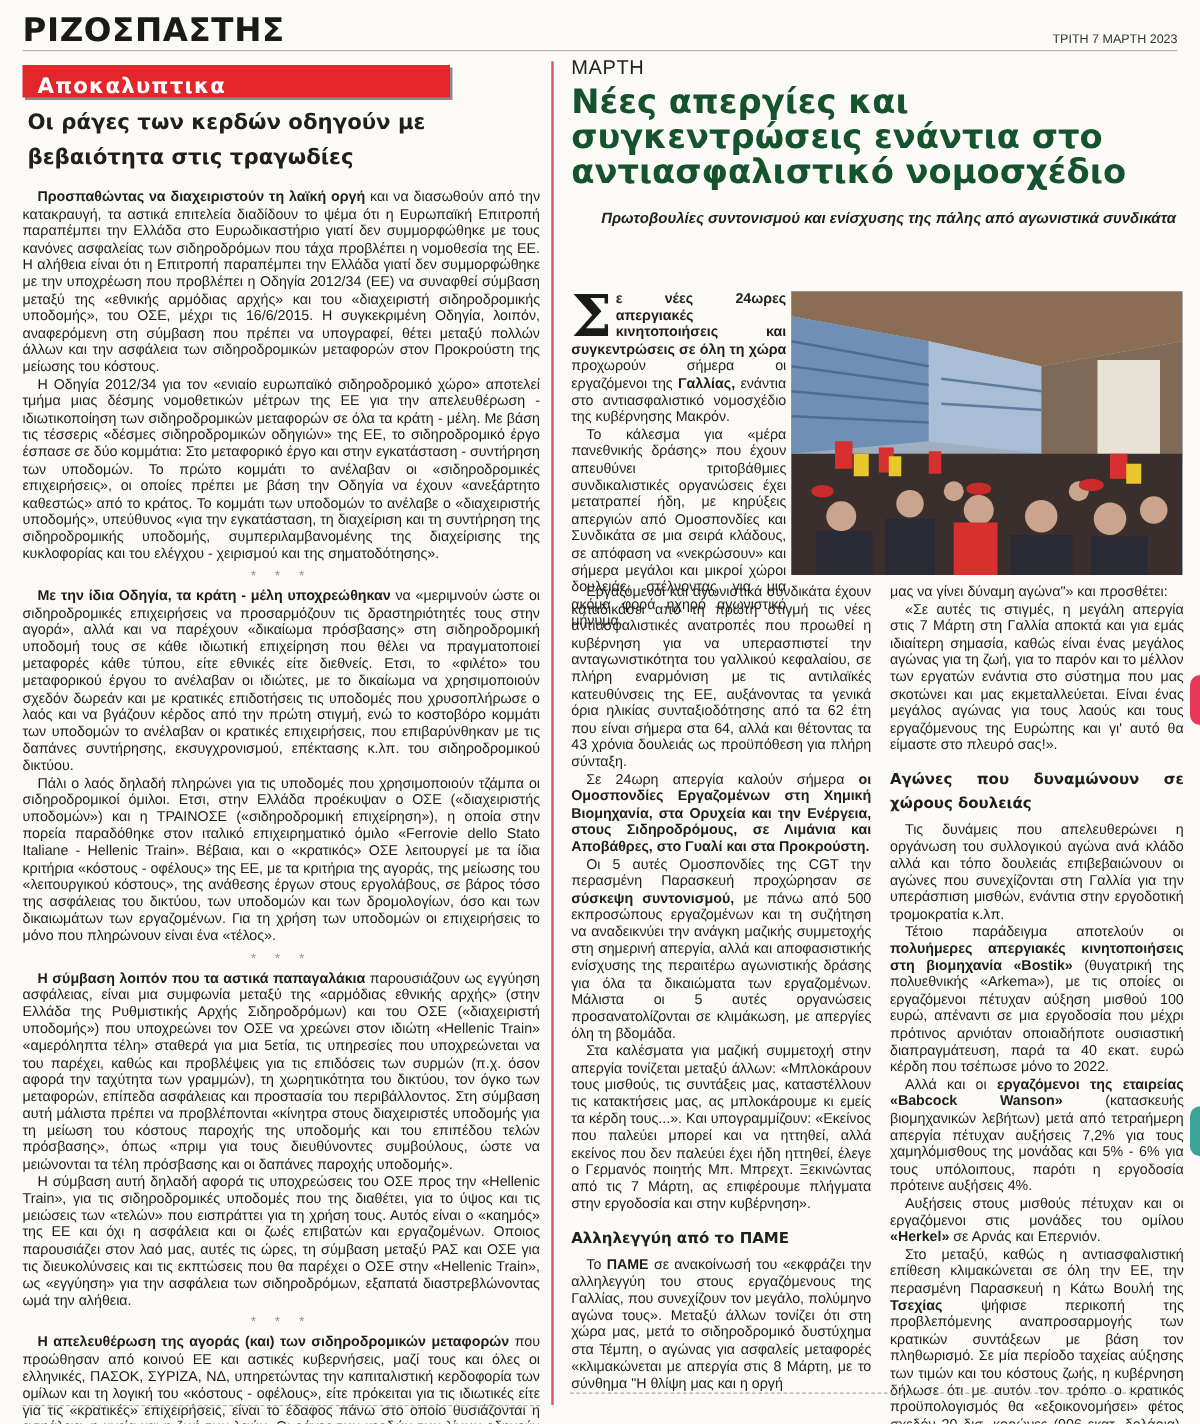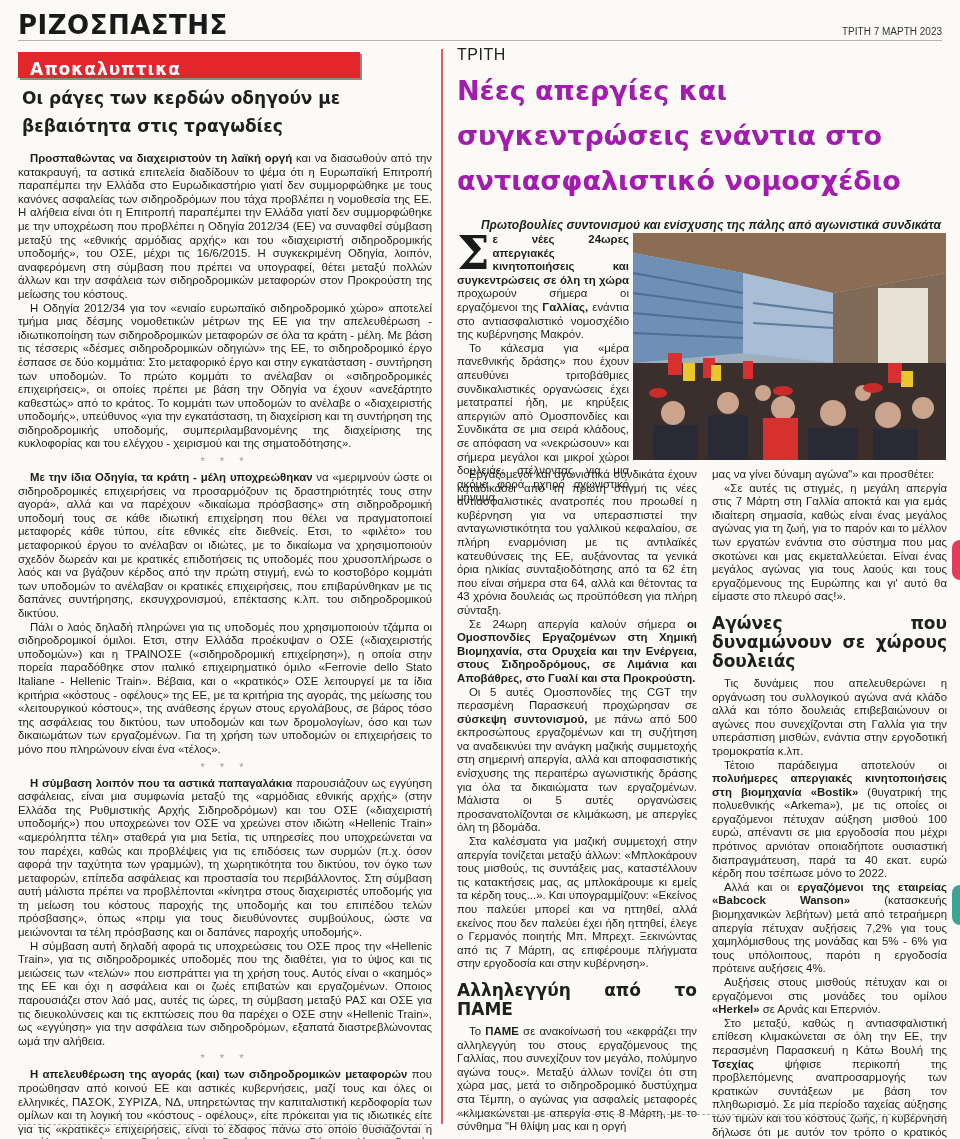--- a/index.html
+++ b/index.html
@@ -48,40 +48,40 @@
   .body-text p { margin: 0; text-indent: 12px; }
   .left .body-text { margin-top: 12px; }
   .stars { text-align: center; color: #9a9a9a; font-size: 11px; line-height: 16px; letter-spacing: 6px; margin: 2px 0; }
   .hr-bottom { position: absolute; left: 18px; top: 1124px; width: 414px; border-top: 1px dashed #aaa; }
   .hr-bottom2 { position: absolute; left: 456px; top: 1114px; width: 490px; border-top: 1px dashed #aaa; }
   
   .right { position: absolute; left: 457px; top: 46px; width: 490px; }
   .section-label { font-size: 16px; letter-spacing: 0.5px; color: #222; }
   .right h2 {
     margin: 4px 0 0 0; font-family: "DejaVu Sans", sans-serif;
-    font-size: 27px; line-height: 45px; font-weight: bold; color: #a21caf;
+    font-size: 27px; line-height: 28px; font-weight: bold; color: #14532d;
   }
   .right .subtitle {
     margin: 12px 0 0 24px; font-family: Liberation Sans, sans-serif;
     font-size: 12px; line-height: 20px; font-style: italic; font-weight: bold; color: #222;
   }
   .col { position: absolute; }
   .col1 { left: 457px; top: 233px; width: 172px; }
   .col2 { left: 457px; top: 468px; width: 240px; }
   .col3 { left: 712px; top: 468px; width: 235px; }
   .dropcap {
     float: left; font-family: "DejaVu Serif", serif; font-weight: bold;
     font-size: 46px; line-height: 40px; margin: 0 3px -2px 0; color: #1a1a1a;
   }
   .photo {
     position: absolute; left: 633px; top: 233px; width: 313px; height: 227px;
     overflow: hidden; background: #5a6b7d;
   }
   .subhead {
-    font-family: "DejaVu Sans", sans-serif; font-size: 17px; line-height: 19px;
+    font-family: "DejaVu Sans", sans-serif; font-size: 12px; line-height: 19px;
     font-weight: bold; margin: 10px 0 6px 0; color: #1f1f1f;
   }
   .body-text b { font-weight: bold; }
   .tab {
     position: absolute; right: 0; width: 8px; border-radius: 8px 0 0 8px;
   }
 </style>
 </head>
 <body>
 
@@ -105,21 +105,21 @@
     <p><b>Η σύμβαση λοιπόν που τα αστικά παπαγαλάκια</b><span> παρουσιάζουν ως εγγύηση ασφάλειας, είναι μια συμφωνία μεταξύ της «αρμόδιας εθνικής αρχής» (στην Ελλάδα της Ρυθμιστικής Αρχής Σιδηροδρόμων) και του ΟΣΕ («διαχειριστή υποδομής») που υποχρεώνει τον ΟΣΕ να χρεώνει στον ιδιώτη «Hellenic Train» «αμερόληπτα τέλη» σταθερά για μια 5ετία, τις υπηρεσίες που υποχρεώνεται να του παρέχει, καθώς και προβλέψεις για τις επιδόσεις των συρμών (π.χ. όσον αφορά την ταχύτητα των γραμμών), τη χωρητικότητα του δικτύου, τον όγκο των μεταφορών, επίπεδα ασφάλειας και προστασία του περιβάλλοντος. Στη σύμβαση αυτή μάλιστα πρέπει να προβλέπονται «κίνητρα στους διαχειριστές υποδομής για τη μείωση του κόστους παροχής της υποδομής και του επιπέδου τελών πρόσβασης», όπως «πριμ για τους διευθύνοντες συμβούλους, ώστε να μειώνονται τα τέλη πρόσβασης και οι δαπάνες παροχής υποδομής».</span></p>
     <p><span>Η σύμβαση αυτή δηλαδή αφορά τις υποχρεώσεις του ΟΣΕ προς την «Hellenic Train», για τις σιδηροδρομικές υποδομές που της διαθέτει, για το ύψος και τις μειώσεις των «τελών» που εισπράττει για τη χρήση τους. Αυτός είναι ο «καημός» της ΕΕ και όχι η ασφάλεια και οι ζωές επιβατών και εργαζομένων. Οποιος παρουσιάζει στον λαό μας, αυτές τις ώρες, τη σύμβαση μεταξύ ΡΑΣ και ΟΣΕ για τις διευκολύνσεις και τις εκπτώσεις που θα παρέχει ο ΟΣΕ στην «Hellenic Train», ως «εγγύηση» για την ασφάλεια των σιδηροδρόμων, εξαπατά διαστρεβλώνοντας ωμά την αλήθεια.</span></p>
     <div class="stars">* * *</div>
     <p><b>Η απελευθέρωση της αγοράς (και) των σιδηροδρομικών μεταφορών</b><span> που προώθησαν από κοινού ΕΕ και αστικές κυβερνήσεις, μαζί τους και όλες οι ελληνικές, ΠΑΣΟΚ, ΣΥΡΙΖΑ, ΝΔ, υπηρετώντας την καπιταλιστική κερδοφορία των ομίλων και τη λογική του «κόστους - οφέλους», είτε πρόκειται για τις ιδιωτικές είτε για τις «κρατικές» επιχειρήσεις, είναι το έδαφος πάνω στο οποίο θυσιάζονται η ασφάλεια, η υγεία και η ζωή των λαών. Οι ράγες των κερδών των λίγων οδηγούν με βεβαιότητα σε τέτοιες τραγωδίες τον λαό. Για να πάψει ο λαός μας να θρηνεί κάθε τρεις και λίγο αδικοχαμένες ζωές, πρέπει να ξεμπερδέψει με αυτήν την πολιτική. Με την πάλη του και τις πολιτικές επιλογές του μπορεί να φτάσει το μαχαίρι στο κόκαλο. Το σάπιο εκμεταλλευτικό σύστημα, την ΕΕ και τα κόμματα που το υπηρετούν.</span></p>
 
   </div>
 </div>
 <div class="hr-bottom"></div>
 
 <div class="right">
-  <div class="section-label">ΤΡΙΤΗ</div>
+  <div class="section-label">ΜΑΡΤΗ</div>
   <h2>Νέες απεργίες και συγκεντρώσεις ενάντια στο αντιασφαλιστικό νομοσχέδιο</h2>
   <div class="subtitle">Πρωτοβουλίες συντονισμού και ενίσχυσης της πάλης από αγωνιστικά συνδικάτα</div>
 </div>
 
 <div class="col col1 body-text">
   <span class="dropcap">Σ</span>
   <div>
       <p style="text-indent: 0px;"><b>ε νέες 24ωρες απεργιακές κινητοποιήσεις και συγκεντρώσεις σε όλη τη χώρα</b><span> προχωρούν σήμερα οι εργαζόμενοι της </span><b>Γαλλίας,</b><span> ενάντια στο αντιασφαλιστικό νομοσχέδιο της κυβέρνησης Μακρόν.</span></p>
       <p><span>Το κάλεσμα για «μέρα πανεθνικής δράσης» που έχουν απευθύνει τριτοβάθμιες συνδικαλιστικές οργανώσεις έχει μετατραπεί ήδη, με κηρύξεις απεργιών από Ομοσπονδίες και Συνδικάτα σε μια σειρά κλάδους, σε απόφαση να «νεκρώσουν» και σήμερα μεγάλοι και μικροί χώροι δουλειάς, στέλνοντας για μια ακόμα φορά ηχηρό αγωνιστικό μήνυμα.</span></p>
     </div>

